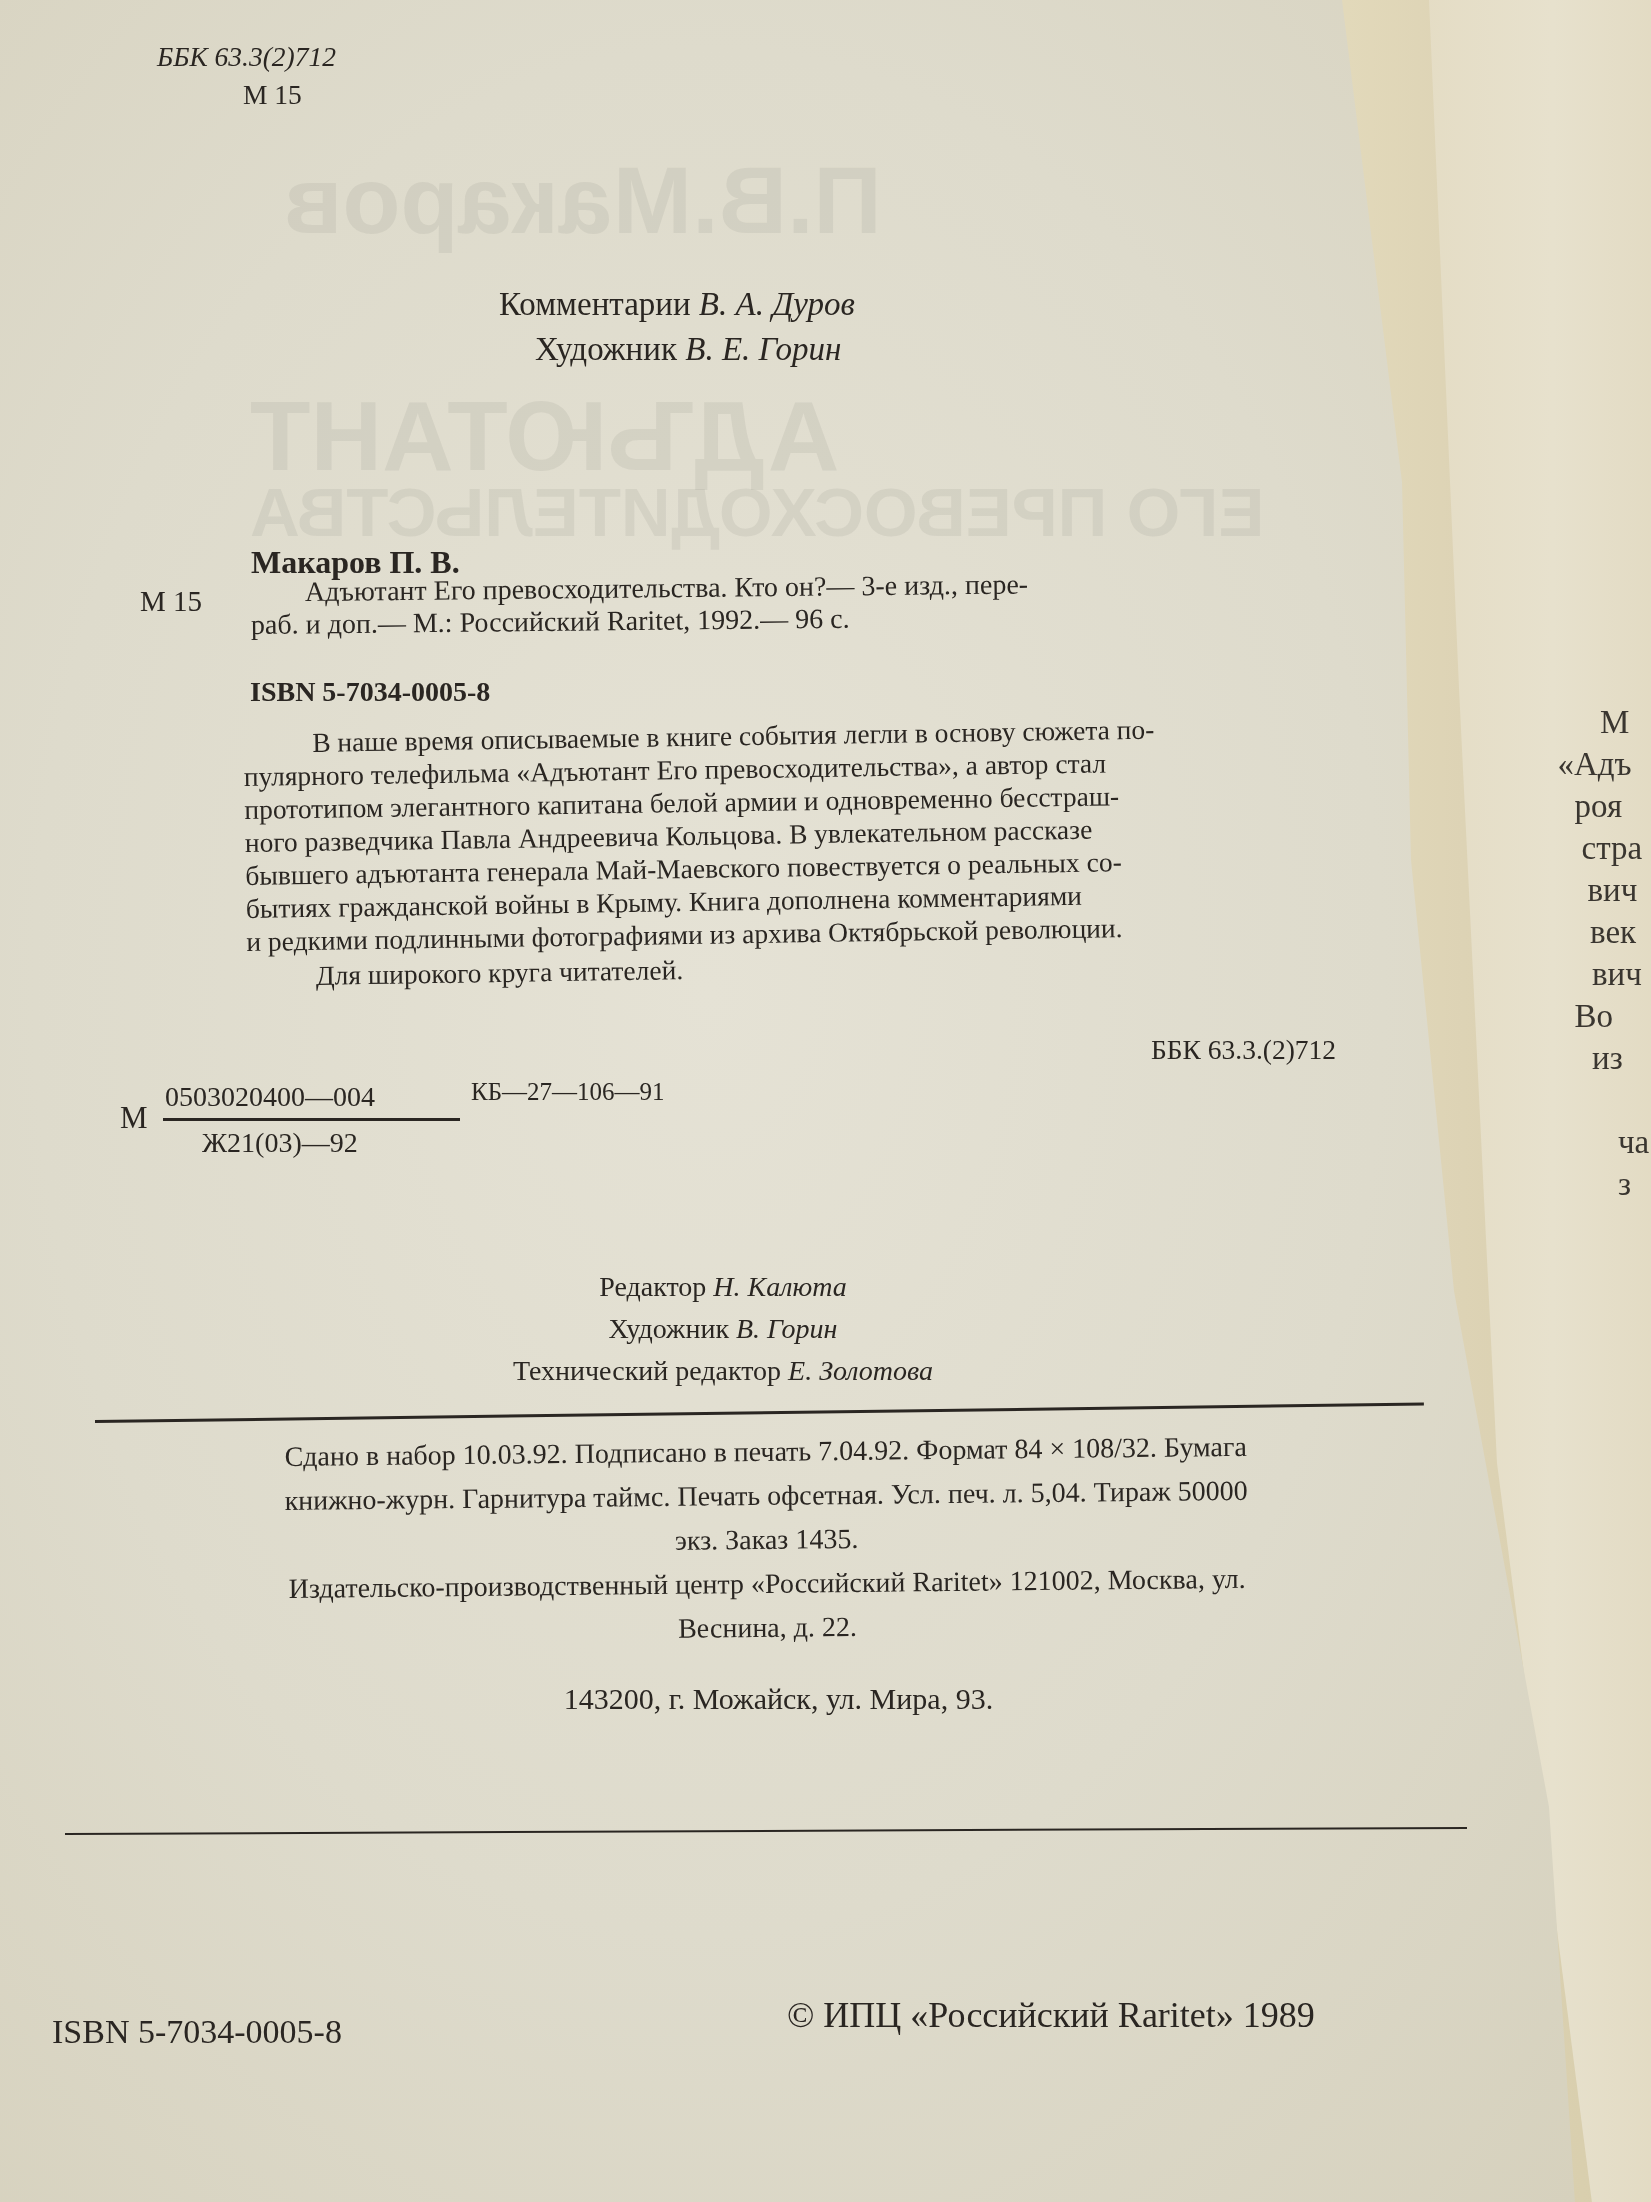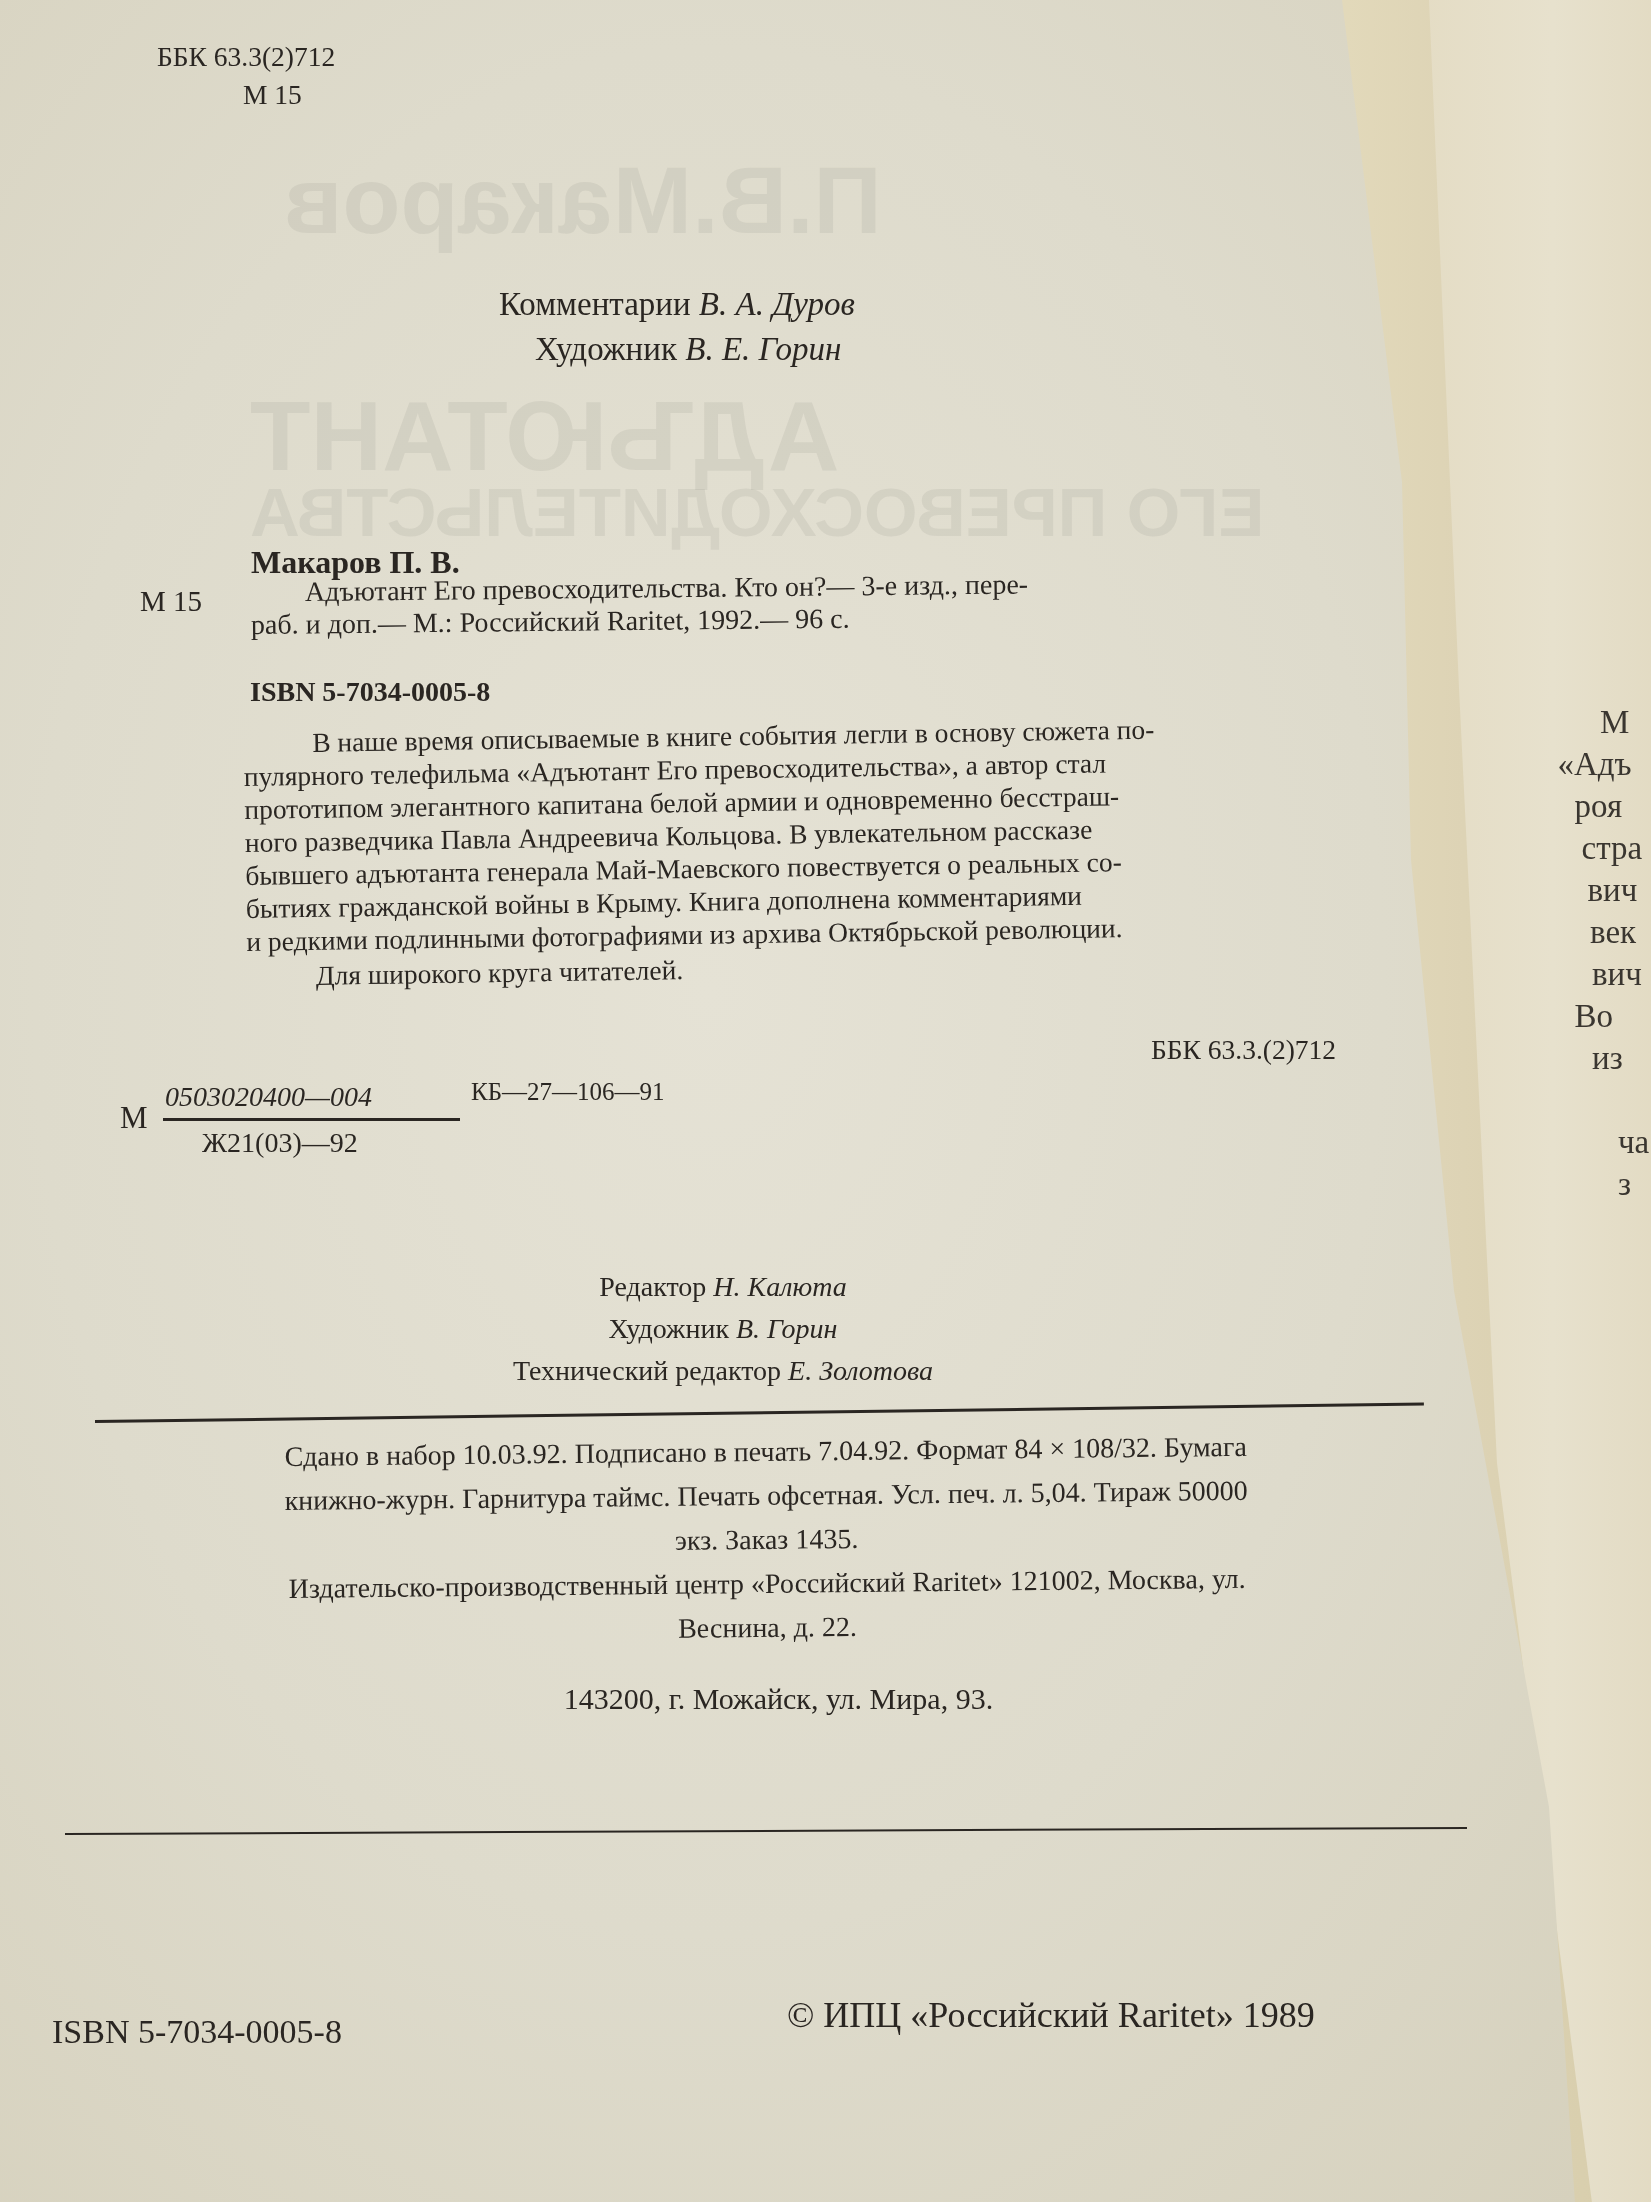--- a/index.html
+++ b/index.html
@@ -45,21 +45,21 @@
 <div class="right-page"></div>
 <div class="right-page-text" id="rp"><div style="margin-left: 34px; height: 42px;">М</div><div style="margin-left: -8.6px; height: 42px;">«Адъ</div><div style="margin-left: 8.6px; height: 42px;">роя</div><div style="margin-left: 15.5px; height: 42px;">стра</div><div style="margin-left: 21.5px; height: 42px;">вич</div><div style="margin-left: 24px; height: 42px;">век</div><div style="margin-left: 26px; height: 42px;">вич</div><div style="margin-left: 8.6px; height: 42px;">Во</div><div style="margin-left: 26px; height: 42px;">из</div><div style="margin-left: 0px; height: 42px;"></div><div style="margin-left: 52px; height: 42px;">ча</div><div style="margin-left: 52px; height: 42px;">з</div></div>
 
 <div class="main-page">
 
   <div class="ghost" style="left:284px;top:146px;font-size:95px;">П.В.Макаров</div>
   <div class="ghost" style="left:250px;top:379px;font-size:99px;">АДЪЮТАНТ</div>
   <div class="ghost" style="left:250px;top:473px;font-size:69px;">ЕГО ПРЕВОСХОДИТЕЛЬСТВА</div>
 </div>
 
-<div class="abs" style="left:157px;top:41px;font-size:27.5px;">ББК 63.3(2)712</div>
+<div class="abs" style="left:157px;top:41px;font-size:27.5px;font-style:italic;">ББК 63.3(2)712</div>
 <div class="abs" style="left:243px;top:79px;font-size:27.5px;">М 15</div>
 
 <div class="abs" style="left:499px;top:286px;font-size:33px;">
   <span>Комментарии</span>
   <span class="it">В. А. Дуров</span>
 </div>
 <div class="abs" style="left:535px;top:331px;font-size:33px;">
   <span>Художник</span>
   <span class="it">В. Е. Горин</span>
 </div>
@@ -76,21 +76,21 @@
   <div>прототипом элегантного капитана белой армии и одновременно бесстраш-</div>
   <div>ного разведчика Павла Андреевича Кольцова. В увлекательном рассказе</div>
   <div>бывшего адъютанта генерала Май-Маевского повествуется о реальных со-</div>
   <div>бытиях гражданской войны в Крыму. Книга дополнена комментариями</div>
   <div>и редкими подлинными фотографиями из архива Октябрьской революции.</div>
   <div style="text-indent:69px;margin-top:1.7px">Для широкого круга читателей.</div>
 </div>
 <div class="abs" style="left:1151px;top:1034px;font-size:27.5px;">ББК 63.3.(2)712</div>
 
 <div class="abs" style="left:120px;top:1100px;font-size:31px;">М</div>
-<div class="abs" style="left:165px;top:1081px;font-size:28px;font-style:italic;">0503020400—004</div>
+<div class="abs" style="left:165px;top:1081px;font-size:28px;">0503020400—004</div>
 <div class="rule" style="left:163px;top:1118px;width:297px;height:2.6px;"></div>
 <div class="abs" style="left:202px;top:1127px;font-size:28px;">Ж21(03)—92</div>
 <div class="abs" style="left:471px;top:1078px;font-size:25px;">КБ—27—106—91</div>
 
 <div class="abs center" style="left:422px;top:1248px;width:602px;font-size:28px;line-height:42px;margin-top:18px;">
   <div><span>Редактор</span> <span class="it">Н. Калюта</span></div>
   <div><span>Художник</span> <span class="it">В. Горин</span></div>
   <div><span>Технический редактор</span> <span class="it">Е. Золотова</span></div>
 </div>
 <div class="rule" style="left:95px;top:1420px;width:1329px;transform:rotate(-0.75deg);transform-origin:left;"></div>

